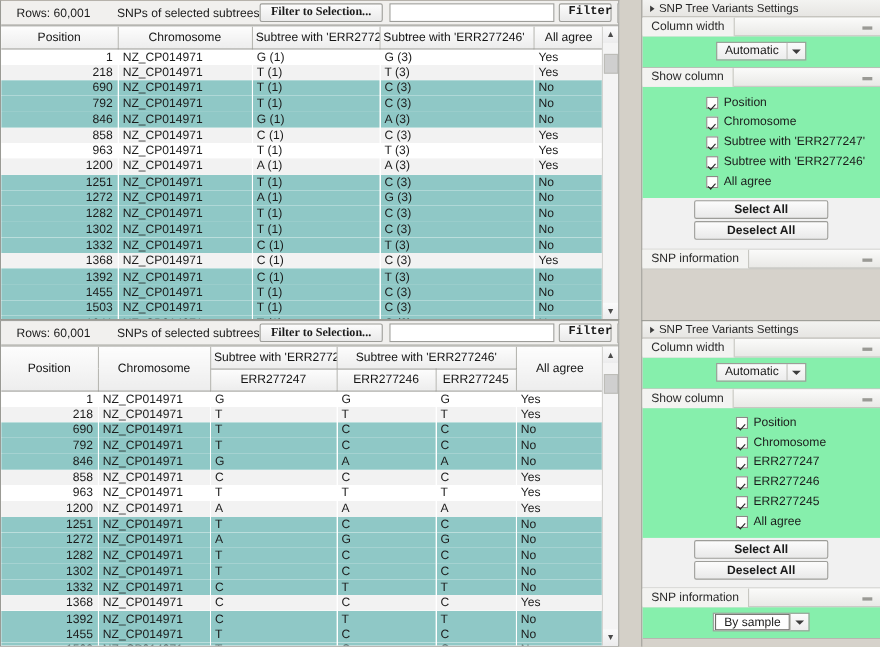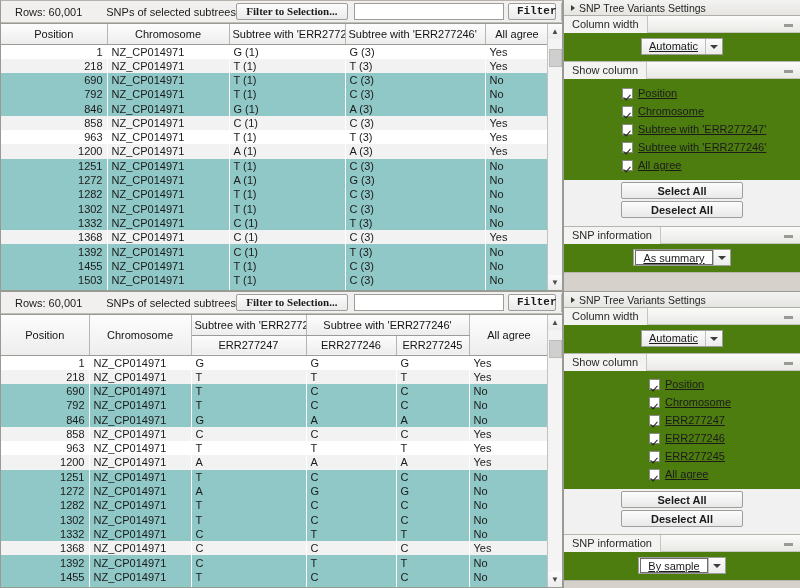--- a/index.html
+++ b/index.html
@@ -97,21 +97,21 @@
                display:flex; align-items:center; justify-content:center; color:#4a4a4a;
                font-size: 8px; }
   .vsb-track { flex: 1; width: 15px; background: #f4f4f4; position: relative; }
   .vsb-thumb { position:absolute; left:1px; width:13px; background:#cfcfcf;
                border:1px solid #bdbdb8; }
 
   
   .right-col { width: 237px; height: 588px; display: flex; flex-direction: column;
                background: #d4d0c8; }
   .panel { display: flex; flex-direction: column; overflow: hidden;
-           border-left: 1px solid #9a9a94; background: #d6d2cb; }
+           border-left: 1px solid #9a9a94; background: #d6d2cb; margin-left: 20px; }
   .panel.top    { height: 291px; }
   .panel.bottom { height: 297px; border-top: 1px solid #9a9a94; }
 
   .panel-title {
     height: 16px; min-height: 16px; display: flex; align-items: center;
     background: linear-gradient(#f3f3f1,#e6e5e2);
     border-bottom: 1px solid #aeaea8;
     font-size: 10.5px; color: #262626; padding-left: 3px;
   }
   .tri { width: 12px; display: flex; align-items: center; justify-content: center; }
@@ -127,21 +127,21 @@
   }
   .section-head .lbl {
     font-size: 11px; font-weight: normal; color: #2a2a2a;
     padding: 0 8px 0 8px; height: 17px; line-height: 16px;
     background: #f3f3f1; border-right: 1px solid #c7c7c1;
   }
   .section-head .minimize {
     position: absolute; right: 7px; top: 8px;
     width: 9px; height: 3px; background: #9a9a95;
   }
-  .section-body { padding: 5px 0 6px 0; background: #4d7c0f; text-decoration: underline; }
+  .section-body { padding: 5px 0 6px 0; background: #86efac; }
 
   .row-center { display: flex; justify-content: center; align-items: center; }
   .combo {
     display: inline-flex; align-items: center;
     height: 17px; border: 1px solid #9d9d99; background: linear-gradient(#fbfbfb,#ececec);
   }
   .combo .val {
     font-size: 11px; padding: 0 7px; min-width: 62px; text-align: center;
     height: 15px; line-height: 15px; color: #1b1b1b;
   }
@@ -594,28 +594,20 @@
           <button class="wbtn">Select All</button>
           <button class="wbtn">Deselect All</button>
         </div>
       </div>
 
       <div class="section">
         <div class="section-head">
           <span class="lbl">SNP information</span>
           <span class="minimize"></span>
         </div>
-        <div class="section-body row-center">
-          <span class="combo">
-            <span class="val boxed">As summary</span>
-            <span class="carets">
-                <b></b>
-              </span>
-          </span>
-        </div>
       </div>
 
       <div class="panel-filler"></div>
     </div>
 
     <div class="panel bottom">
       <div class="panel-title">
         <span class="tri">
             <b></b>
           </span>

